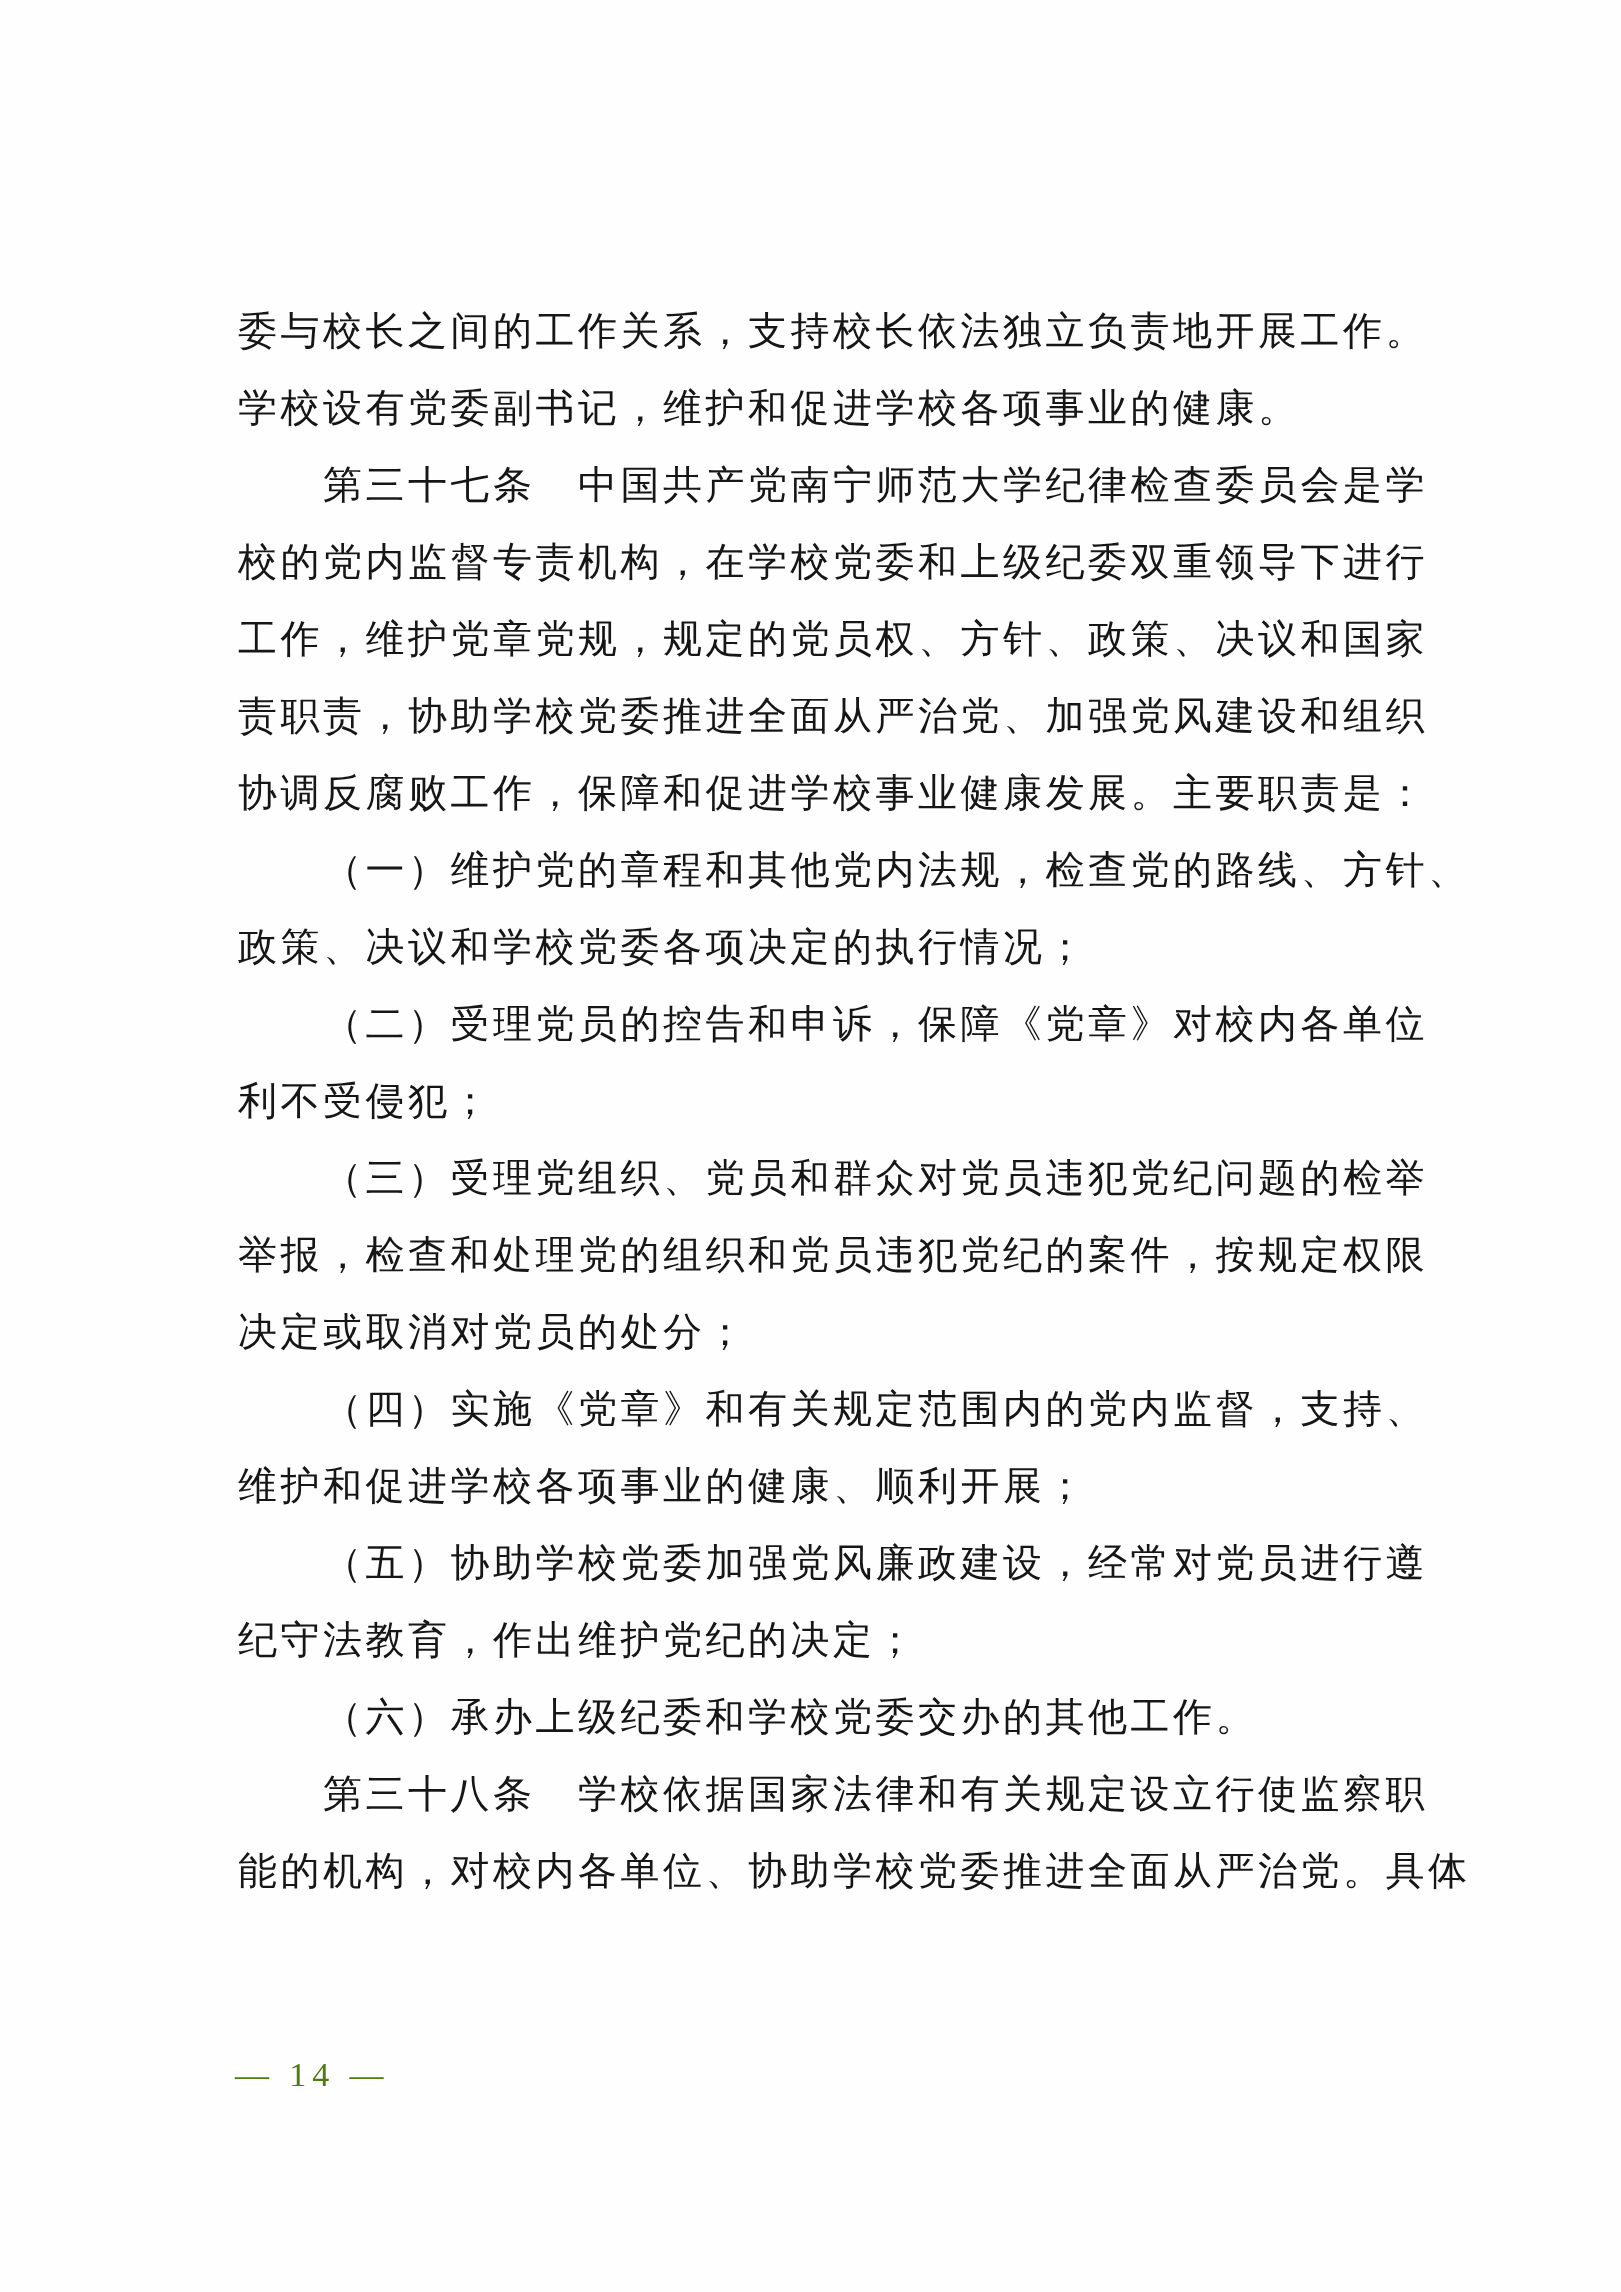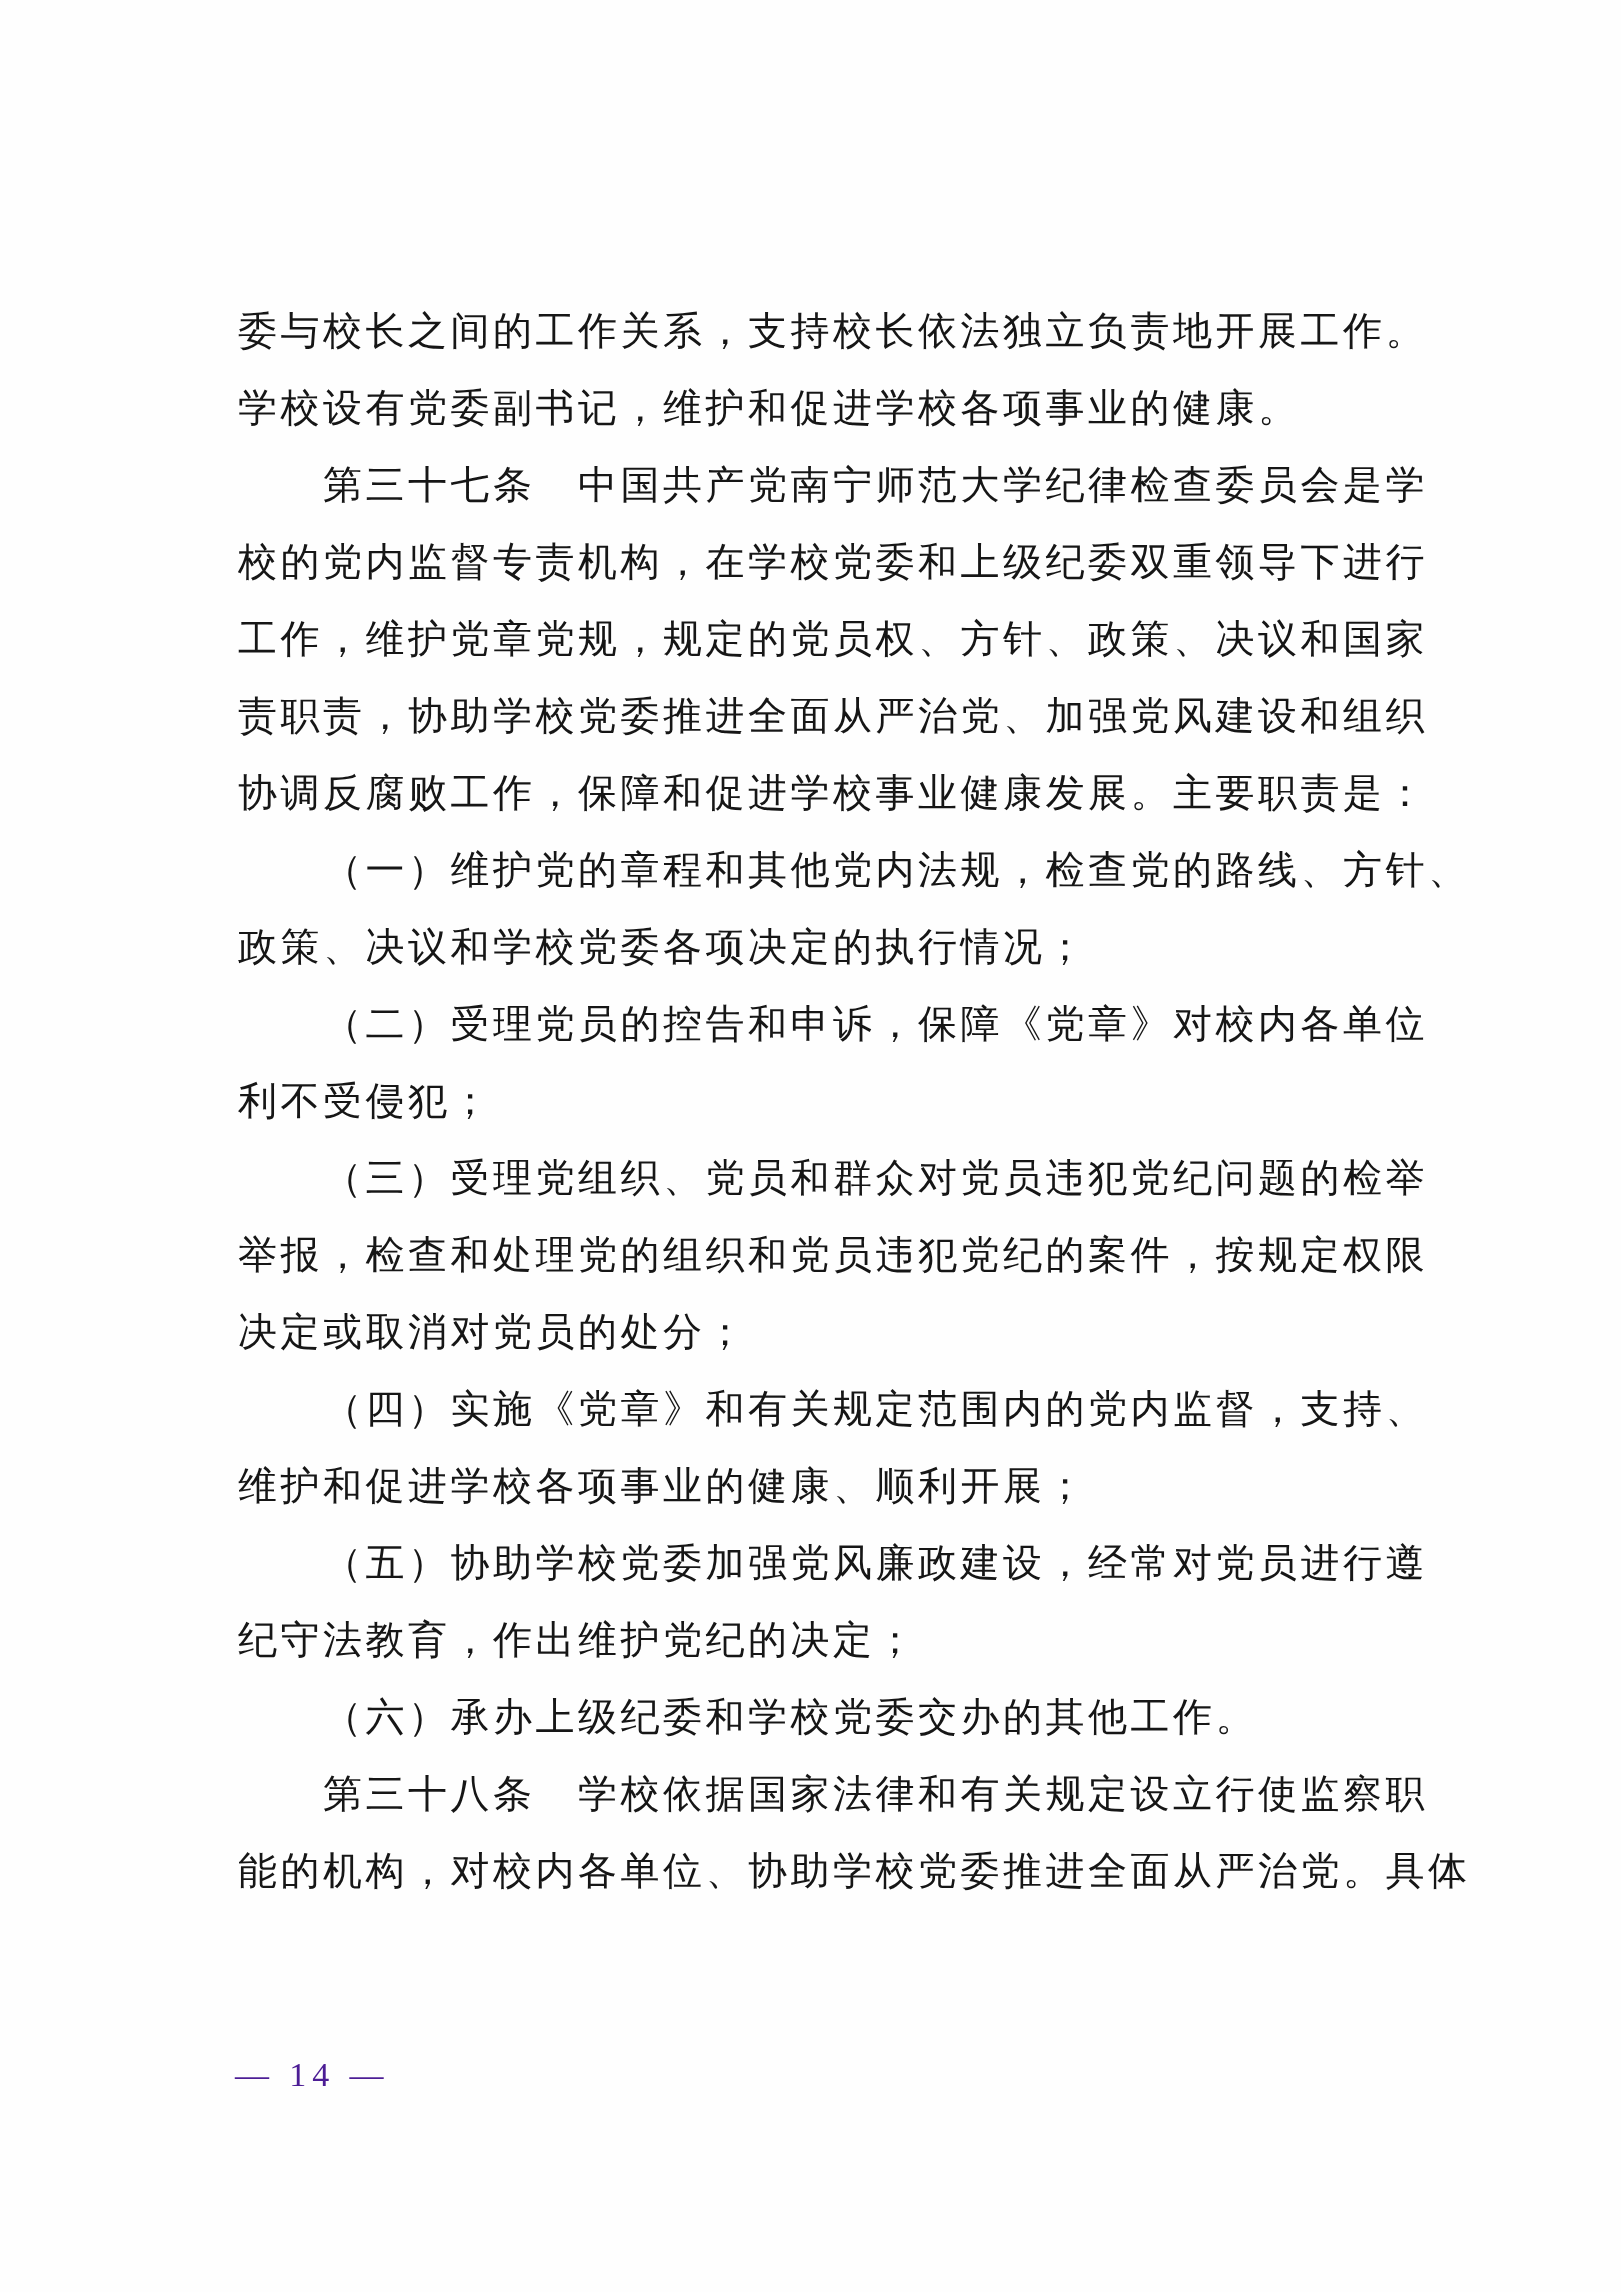--- a/index.html
+++ b/index.html
@@ -33,21 +33,21 @@
   }
   .line.indent {
     padding-left: 85px;
   }
   .page-number {
     position: absolute;
     left: 235px;
     top: 2056px;
     font-size: 34px;
     letter-spacing: 5.9px;
-    color: #4c1d95;
+    color: #4d7c0f;
     font-family: "Liberation Serif", "DejaVu Serif", serif;
   }
 </style>
 </head>
 <body>
 
 <div class="page">
   <main class="text-block">
     <div class="line">委与校长之间的工作关系，支持校长依法独立负责地开展工作。</div>
     <div class="line">学校设有党委副书记，维护和促进学校各项事业的健康。</div>

